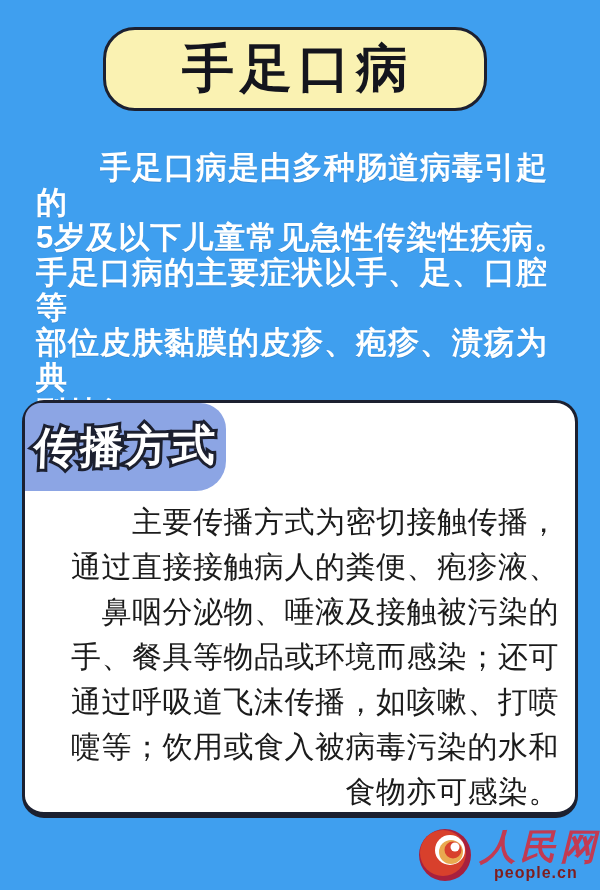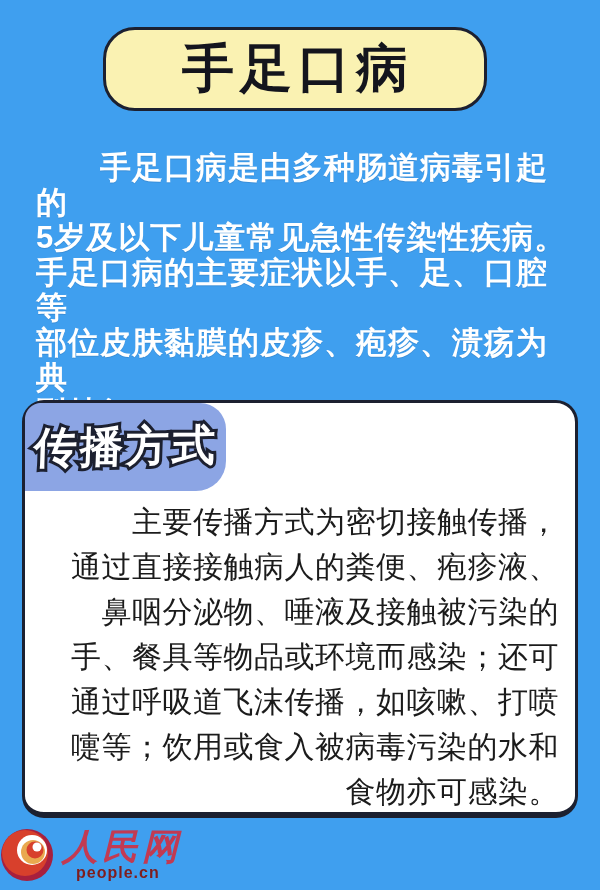--- a/index.html
+++ b/index.html
@@ -68,21 +68,21 @@
     font-size:30px;font-weight:400;
     line-height:45px;letter-spacing:0.5px;
     color:#1B1B1B;
     white-space:pre-line;
     text-align:right;
   }
 
   
   .footer{
     position:absolute;left:0;top:828px;width:600px;
-    display:flex;align-items:center;justify-content:flex-start;gap:8px;
+    display:flex;align-items:center;justify-content:flex-end;gap:8px;
   }
   .logo-swirl{width:54px;height:54px;display:block;}
   .logo-textwrap{display:flex;flex-direction:column;align-items:flex-start;line-height:1;}
   .logo-cn{
     font-family:"Liberation Serif","DejaVu Serif",serif;
     font-style:italic;font-weight:700;
     font-size:36px;color:#C23A52;letter-spacing:4px;
   }
   .logo-en{
     font-size:16px;font-weight:700;color:#7f1d1d;

